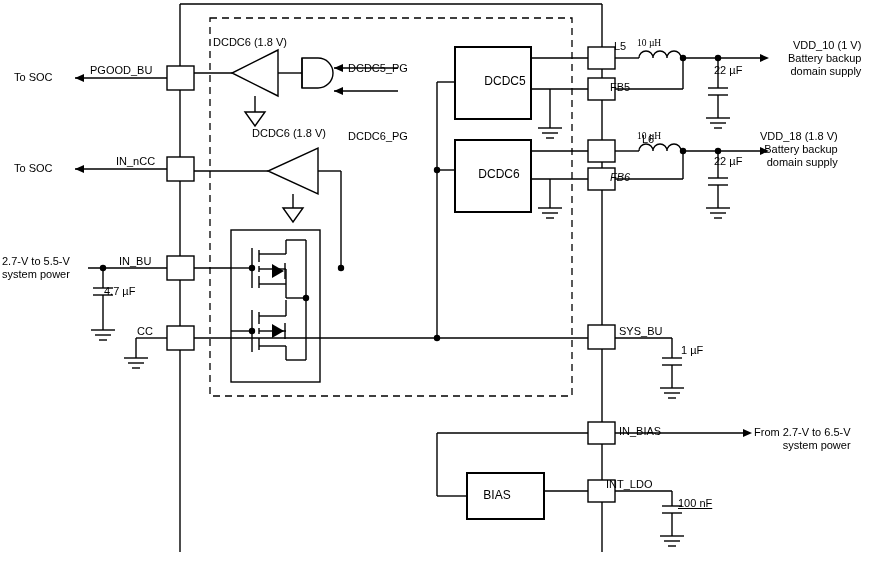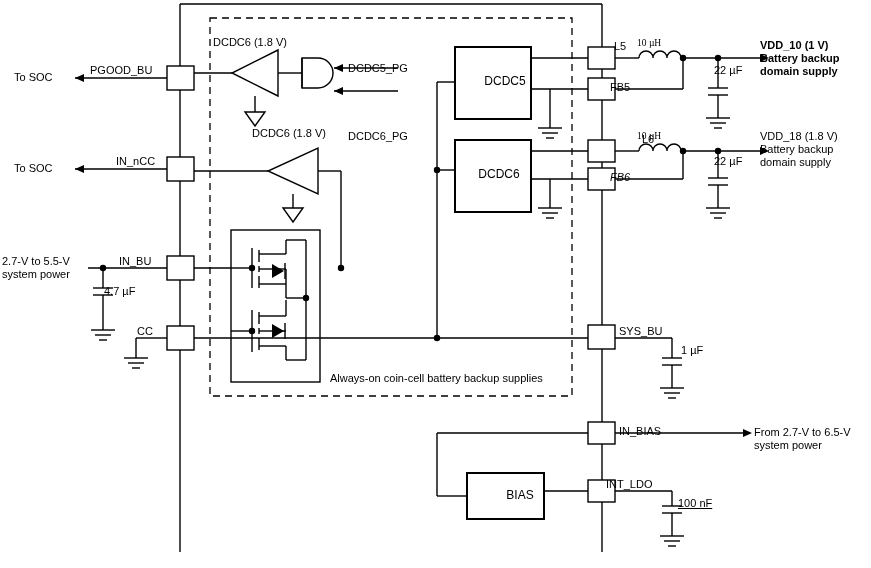--- a/index.html
+++ b/index.html
@@ -22,20 +22,21 @@
     width: 871px;
     height: 568px;
   }
   .lbl {
     position: absolute;
     font-family: "Liberation Sans", sans-serif;
     font-size: 11px;
     color: #000000;
     white-space: pre;
     line-height: 13px;
+    text-align: right;
   }
   .lbl.sm { font-size: 9.5px; font-family: Liberation Serif, serif; }
   .lbl.c { text-align: center; }
 </style>
 </head>
 <body>
 
 <div id="root">
 
   <svg class="layer" viewBox="0 0 871 568">
@@ -271,35 +272,34 @@
   <div class="lbl" style="left:610px; top:171px;font-style:italic;">FB6</div>
 
   <div class="lbl" style="left:213px; top:36px;">DCDC6 (1.8 V)</div>
   <div class="lbl" style="left:252px; top:127px;">DCDC6 (1.8 V)</div>
 
   <div class="lbl" style="left:348px; top:62px;">DCDC5_PG</div>
   <div class="lbl" style="left:348px; top:85px;margin-top:45px;">DCDC6_PG</div>
 
   <div class="lbl c" style="left:455px; top:75px; width:100px; font-size:12px;">DCDC5</div>
   <div class="lbl c" style="left:455px; top:168px; width:88px; font-size:12px;">DCDC6</div>
-  <div class="lbl c" style="left:470px; top:489px; width:100px; font-size:12px;">BIAS</div>
-
-  <div class="lbl" style="left:330px; top:372px;">Always-on coin-cell battery backup supplies</div>
+  <div class="lbl c" style="left:447px; top:489px; width:100px; font-size:12px;">BIAS</div>
+
 
   <div class="lbl" style="left:614px; top:40px;">L5</div>
   <div class="lbl sm" style="left:637px; top:37px;">10 µH</div>
   <div class="lbl" style="left:614px; top:133px;padding-left:28px;">L6</div>
   <div class="lbl sm" style="left:637px; top:130px;">10 µH</div>
   <div class="lbl" style="left:714px; top:64px;">22 µF</div>
   <div class="lbl" style="left:714px; top:155px;">22 µF</div>
   <div class="lbl" style="left:104px; top:285px;">4.7 µF</div>
   <div class="lbl" style="left:681px; top:344px;">1 µF</div>
   <div class="lbl" style="left:678px; top:497px;text-decoration:underline;">100 nF</div>
 
-  <div class="lbl" style="left:760px; top:39px;font-weight:bold;">VDD_10 (1 V)
+  <div class="lbl" style="left:788px; top:39px;">VDD_10 (1 V)
 Battery backup
 domain supply</div>
   <div class="lbl" style="left:760px; top:130px;">VDD_18 (1.8 V)
 Battery backup
 domain supply</div>
   <div class="lbl" style="left:754px; top:426px;">From 2.7-V to 6.5-V
 system power</div>
 
 </div>
 

